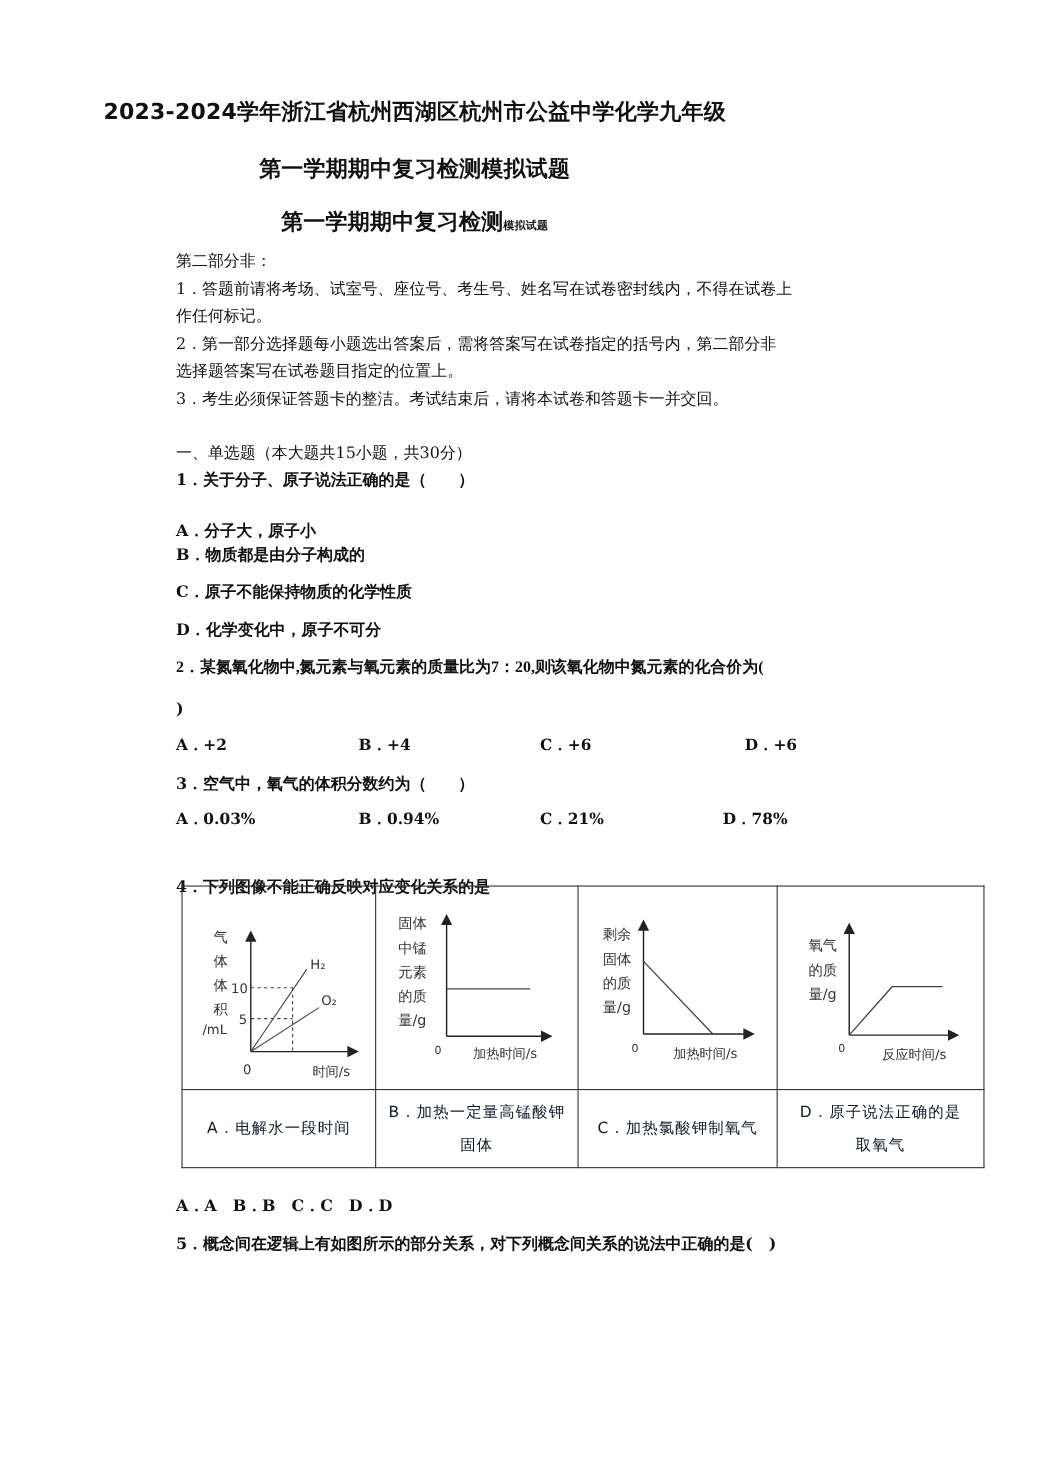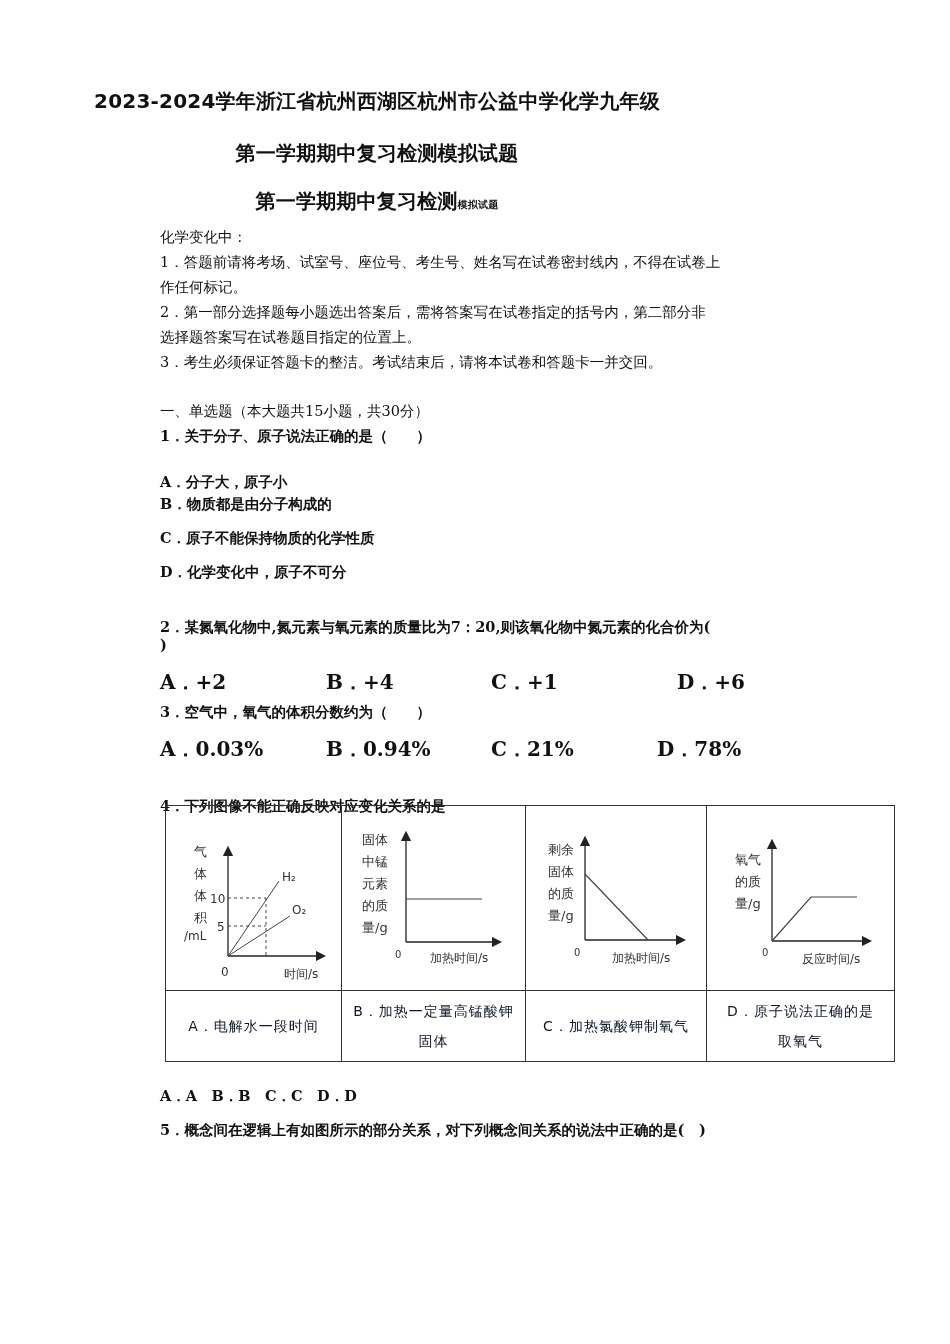--- a/index.html
+++ b/index.html
@@ -5,56 +5,56 @@
   html, body { margin: 0; padding: 0; background: #ffffff; }
   body { width: 950px; height: 1344px; position: relative; overflow: hidden;
          font-family: "DejaVu Serif", "Liberation Serif", serif; color: #111; }
   .title { position: absolute; left: 0; width: 754px; text-align: center;
            font-family: "DejaVu Sans", "Liberation Sans", sans-serif; font-weight: bold;
            font-size: 20px; color: #111; letter-spacing: 0.2px; }
   .title small { font-size: 10px; font-weight: bold; }
   .line { position: absolute; left: 160px; font-size: 14.5px; white-space: nowrap;
           font-family: "DejaVu Serif", "Liberation Serif", serif; }
   .bold { font-weight: bold; }
-  .opt4 { position: absolute; font-size: 20px; font-weight: bold; white-space: nowrap; }
+  .opt4 { position: absolute; font-size: 14px; font-weight: bold; white-space: nowrap; }
   table.fig { position: absolute; left: 165px; top: 805px; border-collapse: collapse;
               width: 725px; }
   table.fig td { border: 1.5px solid #333; padding: 0; vertical-align: middle; }
   .gcell { height: 180px; position: relative; }
   .lcell { height: 70px; text-align: center; font-family: "DejaVu Sans", "Liberation Sans", sans-serif;
            font-size: 14px; color: #0f172a; line-height: 30px; letter-spacing: 1px; }
   svg text { font-family: "DejaVu Sans", "Liberation Sans", sans-serif; fill: #333; }
 </style>
 </head>
 <body>
 
 <div class="title" style="top:88px;">2023-2024学年浙江省杭州西湖区杭州市公益中学化学九年级</div>
 <div class="title" style="top:140px;">第一学期期中复习检测模拟试题</div>
 <div class="title" style="top:188px;"><span>第一学期期中复习检测</span><small>模拟试题</small></div>
 
-<div class="line" style="top:228px;">化学变化中：</div>
+<div class="line" style="top:228px;">第二部分非：</div>
 <div class="line" style="top:253px;">1．答题前请将考场、试室号、座位号、考生号、姓名写在试卷密封线内，不得在试卷上</div>
 <div class="line" style="top:278px;">作任何标记。</div>
 <div class="line" style="top:303px;">2．第一部分选择题每小题选出答案后，需将答案写在试卷指定的括号内，第二部分非</div>
 <div class="line" style="top:328px;">选择题答案写在试卷题目指定的位置上。</div>
 <div class="line" style="top:353px;">3．考生必须保证答题卡的整洁。考试结束后，请将本试卷和答题卡一并交回。</div>
 
 <div class="line" style="top:402px;">一、单选题（本大题共15小题，共30分）</div>
 
 <div class="line bold" style="top:427px;">1．关于分子、原子说法正确的是（　　）</div>
 <div class="line bold" style="top:437px;margin-top:36px;">A．分子大，原子小</div>
 <div class="line bold" style="top:495px;">B．物质都是由分子构成的</div>
 <div class="line bold" style="top:529px;">C．原子不能保持物质的化学性质</div>
 <div class="line bold" style="top:563px;">D．化学变化中，原子不可分</div>
 
-<div class="line bold" style="top:618px;">2．某氮氧化物中,氮元素与氧元素的质量比为7：20,则该氧化物中氮元素的化合价为(</div>
+<div class="line bold" style="top:597px;font-family:Liberation Serif, serif;">2．某氮氧化物中,氮元素与氧元素的质量比为7：20,则该氧化物中氮元素的化合价为(</div>
 <div class="line bold" style="top:636px;">)</div>
 <div class="opt4" style="left:160px; top:669px;">A．+2</div>
 <div class="opt4" style="left:326px; top:669px;">B．+4</div>
-<div class="opt4" style="left:491px; top:669px;">C．+1</div>
+<div class="opt4" style="left:491px; top:669px;">C．+6</div>
 <div class="opt4" style="left:677px; top:669px;">D．+6</div>
 
 <div class="line bold" style="top:703px;">3．空气中，氧气的体积分数约为（　　）</div>
 <div class="opt4" style="left:160px; top:736px;">A．0.03%</div>
 <div class="opt4" style="left:326px; top:736px;">B．0.94%</div>
 <div class="opt4" style="left:491px; top:736px;">C．21%</div>
 <div class="opt4" style="left:657px; top:736px;">D．78%</div>
 
 <div class="line bold" style="top:770px;margin-top:27px;">4．下列图像不能正确反映对应变化关系的是</div>
 

